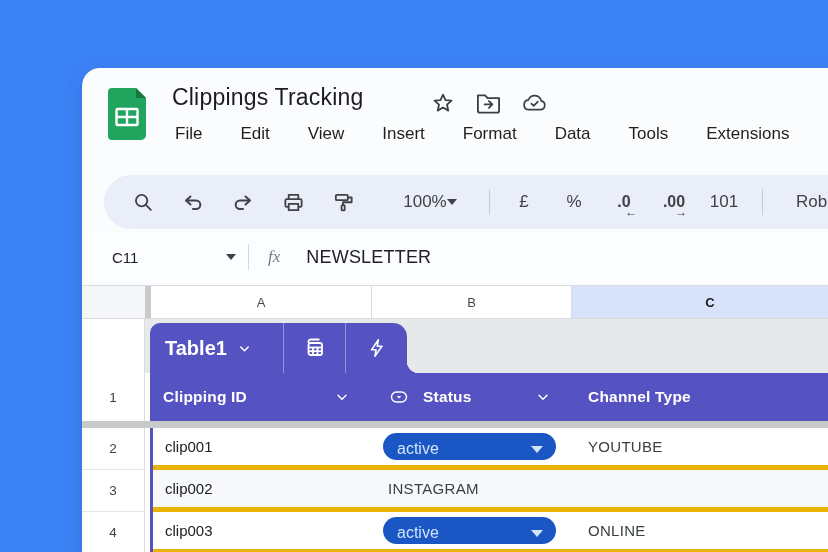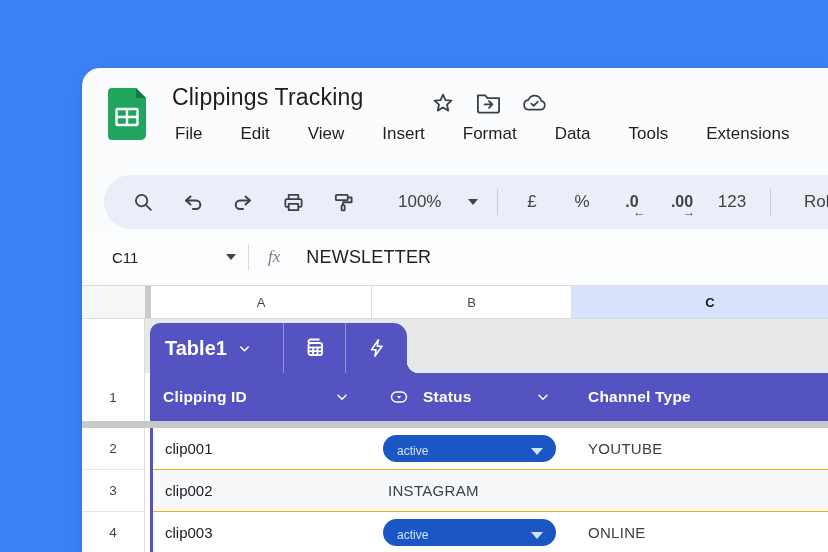--- a/index.html
+++ b/index.html
@@ -23,21 +23,21 @@
   .menu-item { font-size:17px; color:#1f1f1f; line-height:26px; }
 
   
   .toolbar {
     position:absolute; left:22px; top:107px; width:744px; height:54px;
     background:#e9eef8; border-radius:27px 0 0 27px;
     display:flex; align-items:center; padding-left:14px;
   }
   .tb-btn { width:50px; height:40px; display:flex; align-items:center; justify-content:center; color:#3f4346; }
   .tb-text { font-size:17px; color:#3f4346; }
-  .zoom-ctl { margin-left:24px; width:92px; display:flex; align-items:center; justify-content:space-between; padding:0 6px; }
+  .zoom-ctl { margin-left:16px; width:92px; display:flex; align-items:center; justify-content:center; padding:0 6px; }
   .caret-down { width:0; height:0; border-left:5px solid transparent; border-right:5px solid transparent; border-top:6px solid #3f4346; }
   .tb-sep { width:1px; height:26px; background:#c6cad1; margin:0 9px 0 13px; }
   .dec-wrap { position:relative; font-size:16px; font-weight:bold; color:#3f4346; }
   .dec-wrap .dec-arrow { position:absolute; font-weight:normal; font-size:12px; bottom:-8px; }
   .dec-wrap .arr-left { left:8px; }
   .dec-wrap .arr-right { right:-2px; }
   .font-name { margin-left:24px; font-size:17px; color:#3f4346; white-space:nowrap; }
 
   
   .formula-row { position:absolute; left:0; top:164px; width:100%; height:50px; display:flex; align-items:center; background:#fcfdfe; }
@@ -78,28 +78,28 @@
   .purple-bar .hdr-label { position:absolute; top:0; height:48px; display:flex; align-items:center; font-size:15.5px; font-weight:bold; letter-spacing:.2px; }
   .hdr-chev { position:absolute; top:16px; }
 
   .frozen-divider { height:7px; background:#c8c9cb; }
 
   .data-row { display:flex; height:42px; }
   .data-row .gutter-cell { width:63px; background:#ffffff; border-right:1px solid #dadce0; border-bottom:1px solid #e4e6e9;
     display:flex; align-items:center; justify-content:center; font-size:13.5px; color:#3f4346; }
   .row-spacer { width:5px; background:#ffffff; }
   .table-left-border { width:3px; background:#5552c1; }
-  .cell { display:flex; align-items:center; border-bottom:1px solid #eab308; font-size:15px; color:#202124; }
+  .cell { display:flex; align-items:center; border-bottom:5px solid #eab308; font-size:15px; color:#202124; }
   .cell.a { width:219px; padding-left:12px; }
   .cell.b { width:200px; }
   .cell.c { flex:1; padding-left:16px; color:#3c4043; letter-spacing:.3px; }
   .data-row.banded .cell { background:#f6f8fa; }
   .data-row:not(.banded) .cell { background:#ffffff; }
 
-  .chip { margin-left:11px; width:173px; height:27px; border-radius:14px; display:flex; align-items:center; justify-content:space-between; padding:5px 13px 0 14px; font-size:12px; }
+  .chip { margin-left:11px; width:173px; height:27px; border-radius:14px; display:flex; align-items:center; justify-content:space-between; padding:5px 13px 0 14px; font-size:16px; }
   .chip-dark { background:#1b57c4; color:#d2e3fc; }
   .chip-dark .chip-caret { border-top-color:#d2e3fc; }
   .chip-light { background:#b4d7f8; color:#1a55bd; }
   .chip-light .chip-caret { border-top-color:#1a55bd; }
   .chip-caret { width:0; height:0; border-left:6px solid transparent; border-right:6px solid transparent; border-top:7px solid; }
 
   svg { display:block; }
 </style>
 </head>
 <body>
@@ -193,21 +193,21 @@
       <span class="tb-btn">
           <span class="tb-text">%</span>
         </span>
       <span class="tb-btn">
         <span class="dec-wrap"><span>.0</span><span class="dec-arrow arr-left">←</span></span>
       </span>
       <span class="tb-btn">
         <span class="dec-wrap"><span>.00</span><span class="dec-arrow arr-right">→</span></span>
       </span>
       <span class="tb-btn">
-          <span class="tb-text">123</span>
+          <span class="tb-text">101</span>
         </span>
       <span class="tb-sep"></span>
       <span class="font-name">Robo</span>
     </div>
 
     <div class="formula-row">
       <span class="name-box">
         <span class="ref">C11</span>
         <span class="caret-down"></span>
       </span>

